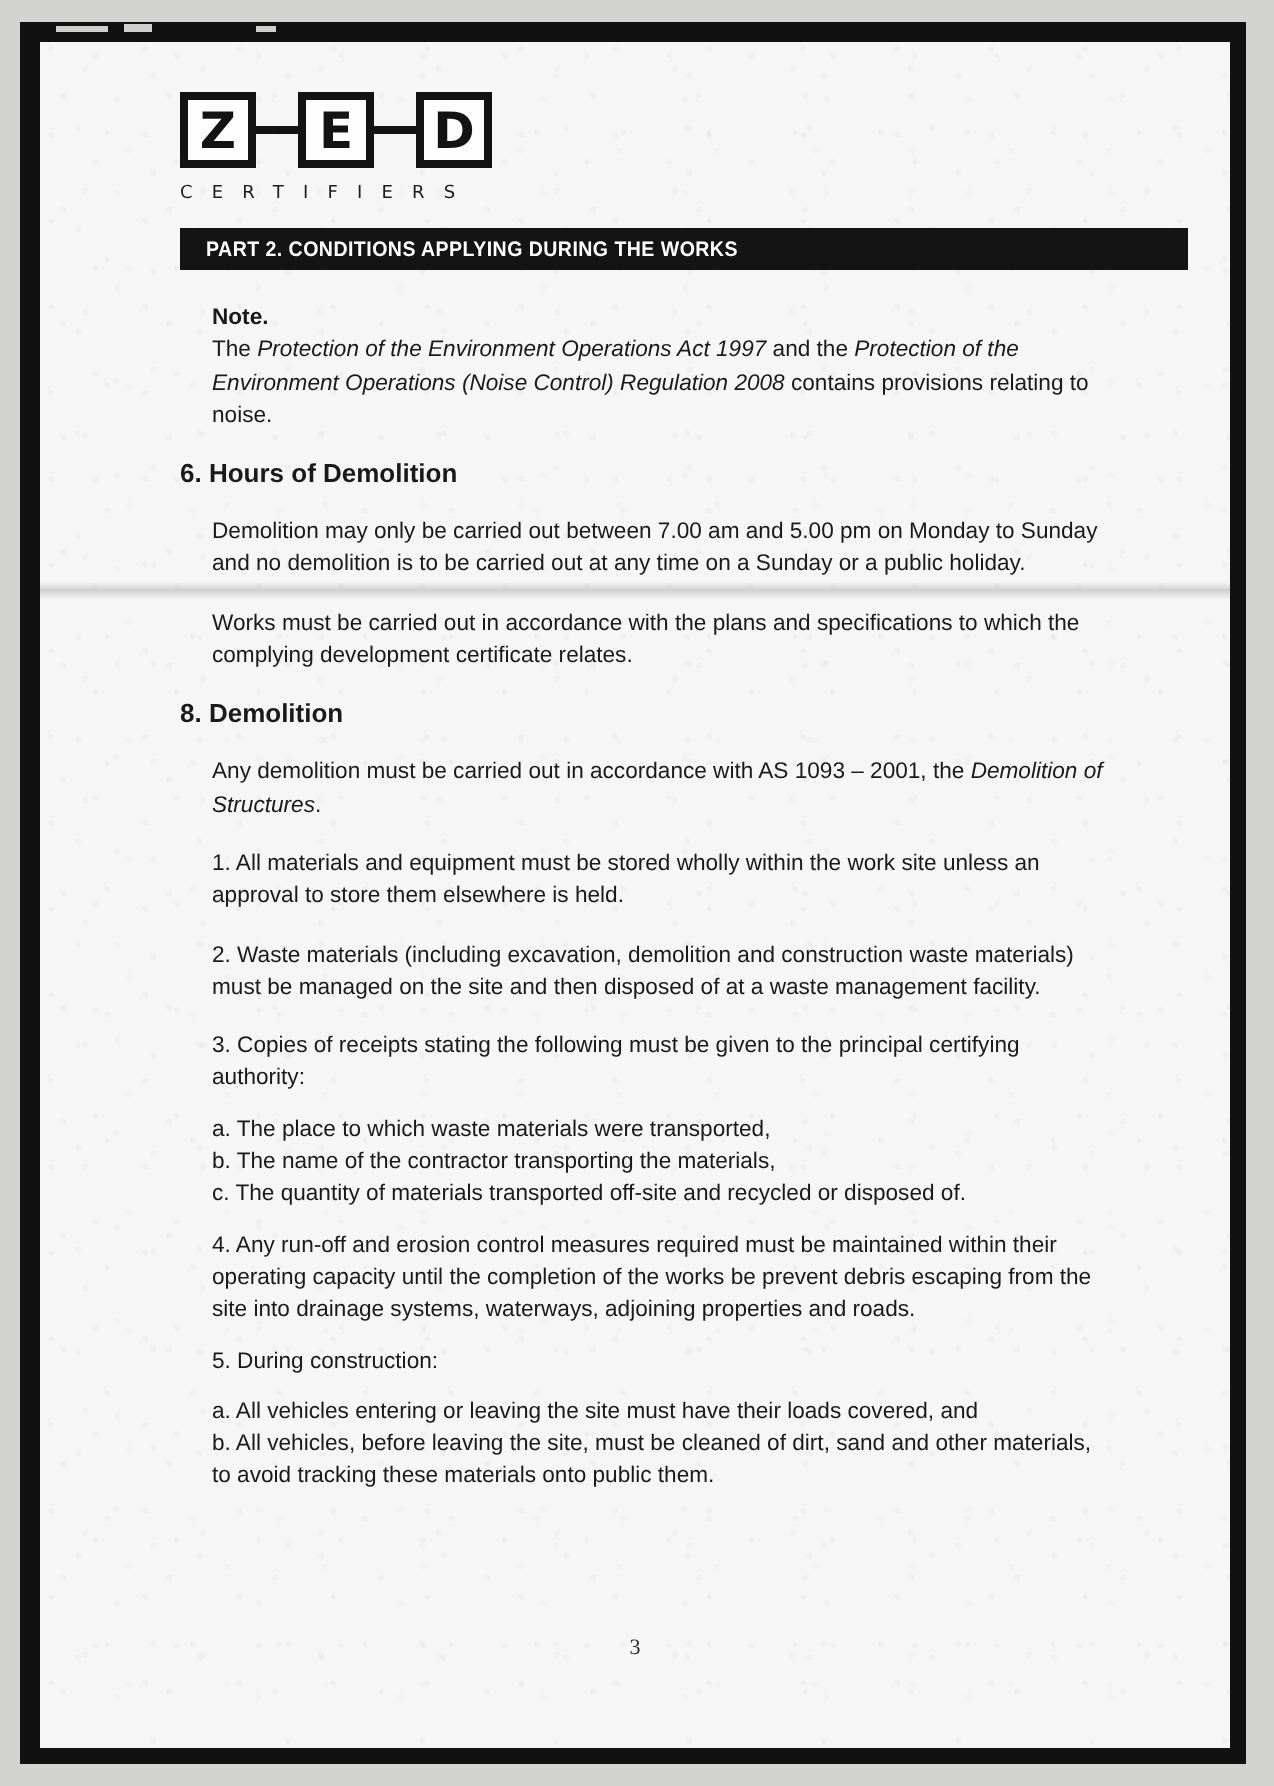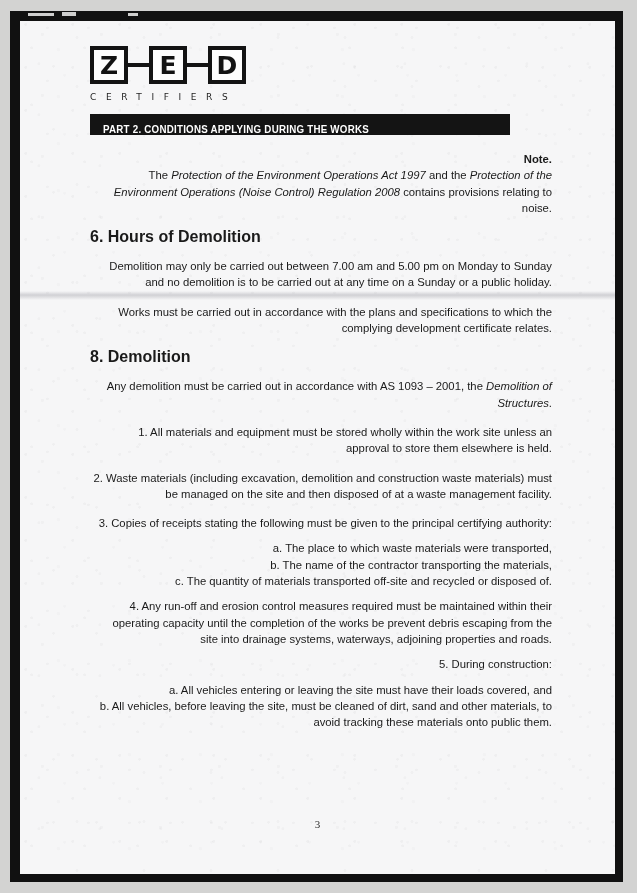--- a/index.html
+++ b/index.html
@@ -120,25 +120,25 @@
     font-size: 9px;
     letter-spacing: 9.6px;
     color: #1d1d1d;
   }
 
   
   .part-bar {
     position: absolute;
     left: 70px;
     top: 93px;
-    width: 420px;
+    width: 504px;
     height: 21px;
     background: #141414;
     display: flex;
-    align-items: flex-end;
+    align-items: center;
   }
   .part-bar-label {
     color: #ffffff;
     font-family: "Liberation Sans Narrow", "Liberation Sans", sans-serif;
     font-weight: bold;
     font-size: 10.5px;
     letter-spacing: .25px;
     padding-left: 14px;
     transform: scaleX(.93);
     transform-origin: left center;
@@ -149,29 +149,28 @@
   .body-block {
     position: absolute;
     left: 70px;
     top: 130px;
     width: 462px;
     color: #1a1a1a;
     font-size: 11.3px;
     line-height: 16.3px;
   }
   .para {
-    margin: 0 0 13px 3px;
-    text-align: right;
+    margin: 0 0 13px 16px;
   }
   .para.tight {
     margin-bottom: 0;
   }
   h3.section-heading {
     margin: 0 0 13px 0;
-    font-size: 16px;
+    font-size: 13px;
     font-weight: bold;
     line-height: 16px;
   }
   .note-label {
     font-weight: bold;
     display: block;
   }
   em {
     font-style: italic;
   }

